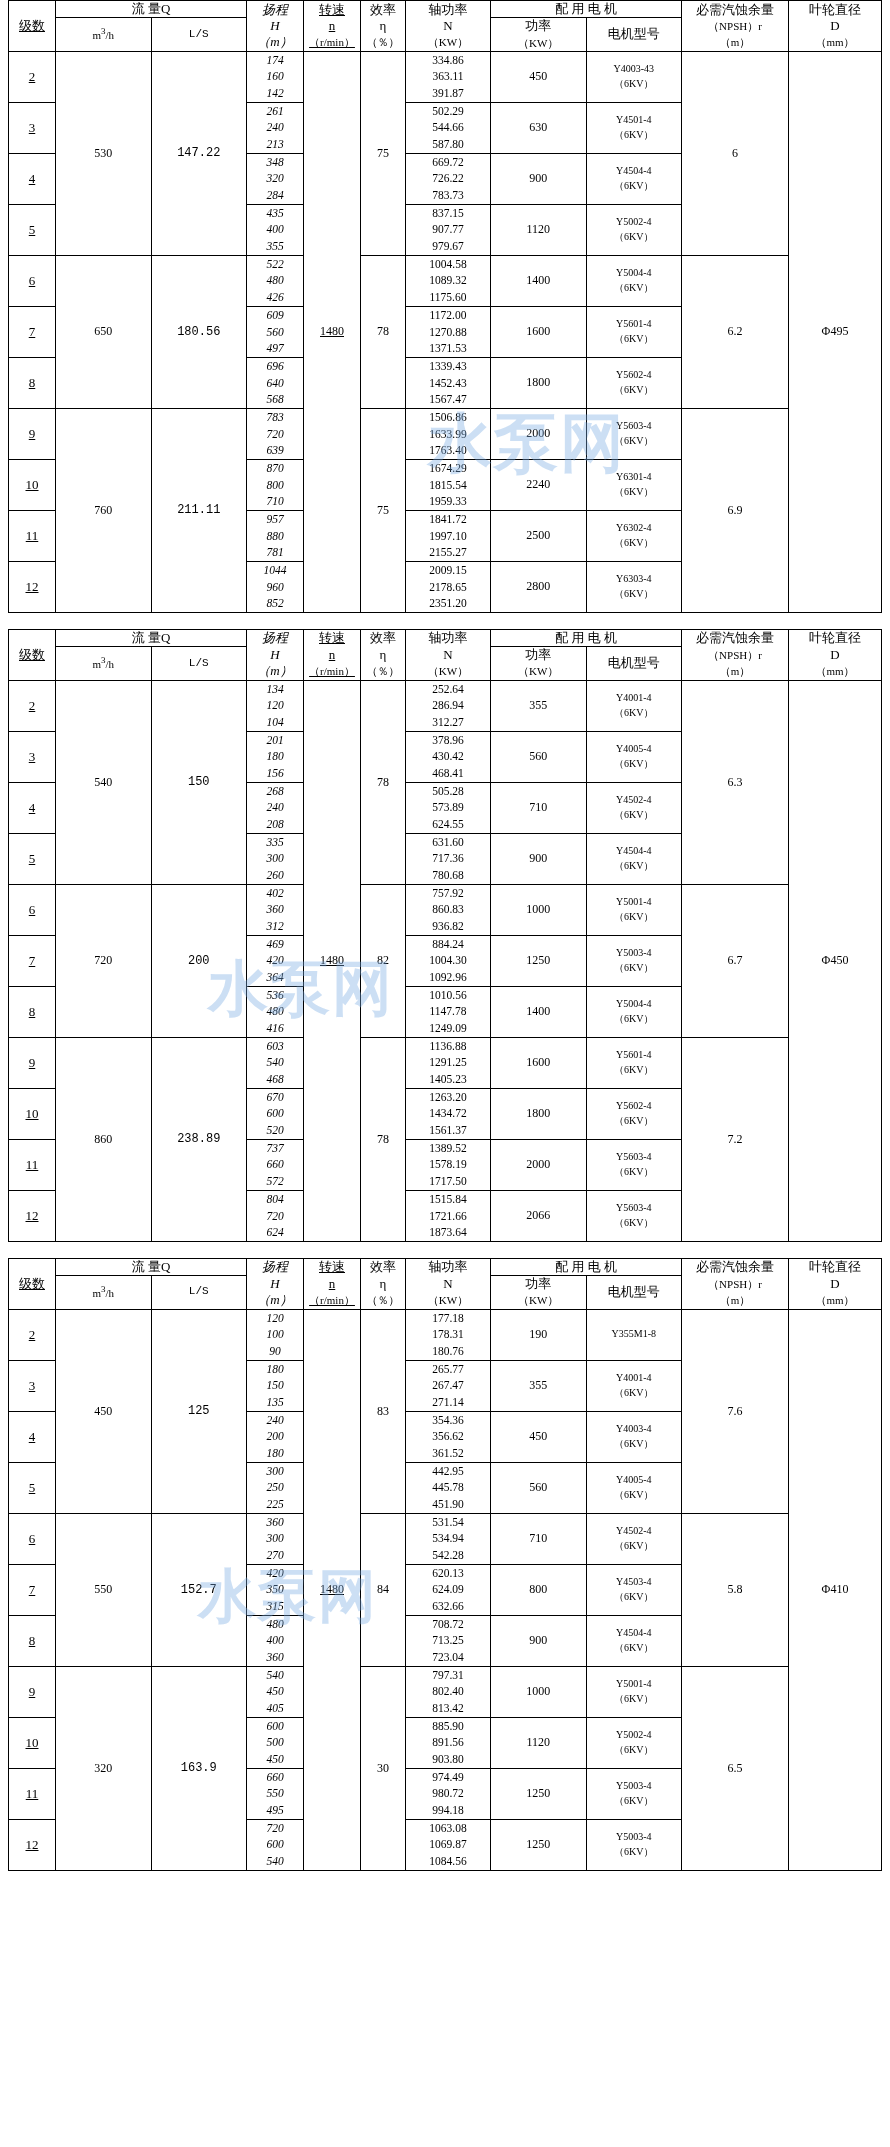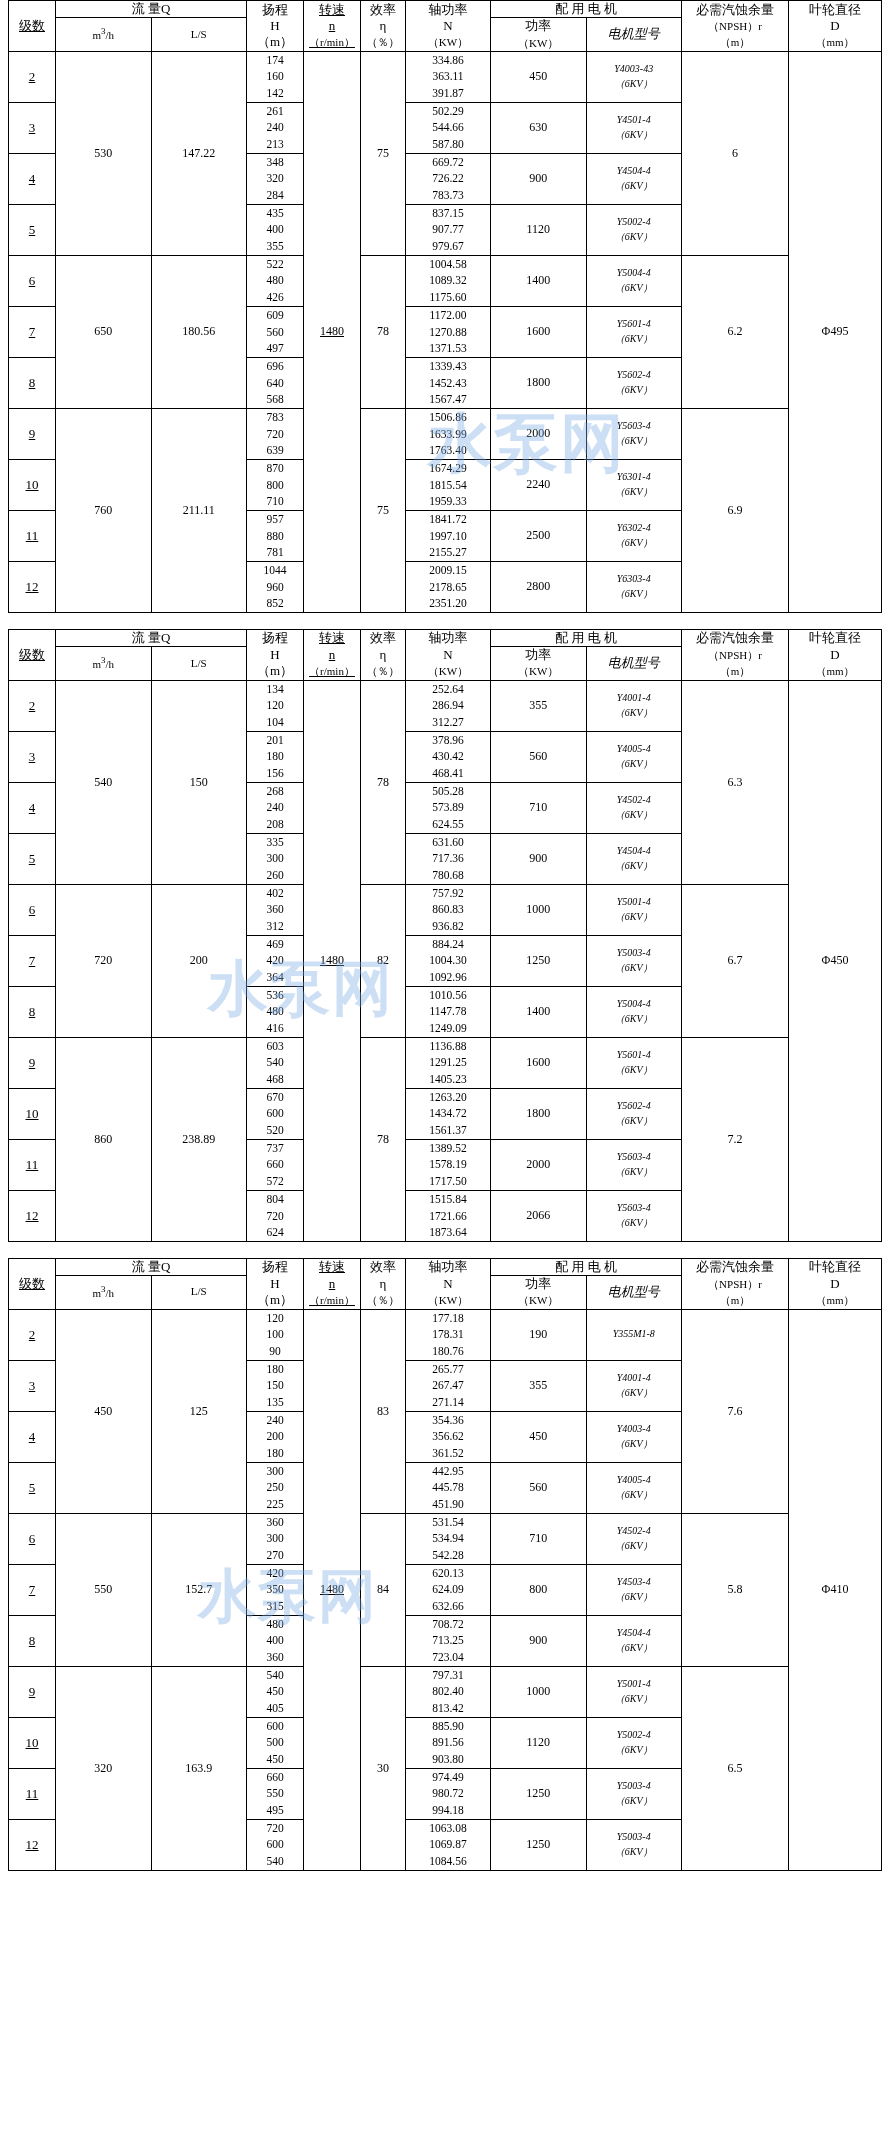--- a/index.html
+++ b/index.html
@@ -10,27 +10,27 @@
   table.spec td,table.spec th{border:1px solid #000;text-align:center;vertical-align:middle;font-weight:normal;padding:0;}
   .hdr td{font-size:13px;line-height:1.25;padding:2px 1px;}
   .hdr .small{font-size:11px;}
   .sup{font-size:9px;vertical-align:super;}
   td.stage{font-size:13px;}
   td.trio{font-size:11.5px;line-height:1.45;padding:2px 0;}
   td.num{font-size:12px;}
   td.mot{font-size:10px;line-height:1.45;padding:2px 0;}
   .w-stage{width:46px;text-decoration:underline;}
   .w-q1{width:48px;}
-  .w-q2{width:52px;}
-  .w-h{width:56px;}
+  .w-q2{width:52px;font-family:Liberation Mono, monospace;}
+  .w-h{width:56px;font-style:italic;}
   .w-n{width:56px;text-decoration:underline;}
   .w-eff{width:44px;}
   .w-pow{width:84px;}
   .w-mp{width:62px;}
-  .w-mm{width:108px;font-style:italic;}
+  .w-mm{width:108px;}
   .w-npsh{width:106px;}
   .w-d{width:92px;}
   .watermark{position:absolute;left:0;top:0;width:100%;height:100%;pointer-events:none;overflow:hidden;padding-left:28px;}
   .wm-text{position:absolute;font-family:"Liberation Sans","DejaVu Sans",sans-serif;font-weight:bold;color:rgba(120,170,225,0.38);white-space:nowrap;letter-spacing:2px;}
   .wm1{font-size:64px;left:420px;top:400px;}
   .wm2{font-size:60px;left:200px;top:830px;}
   .wm3{font-size:58px;left:190px;top:1330px;}
 </style>
 </head>
 <body>

